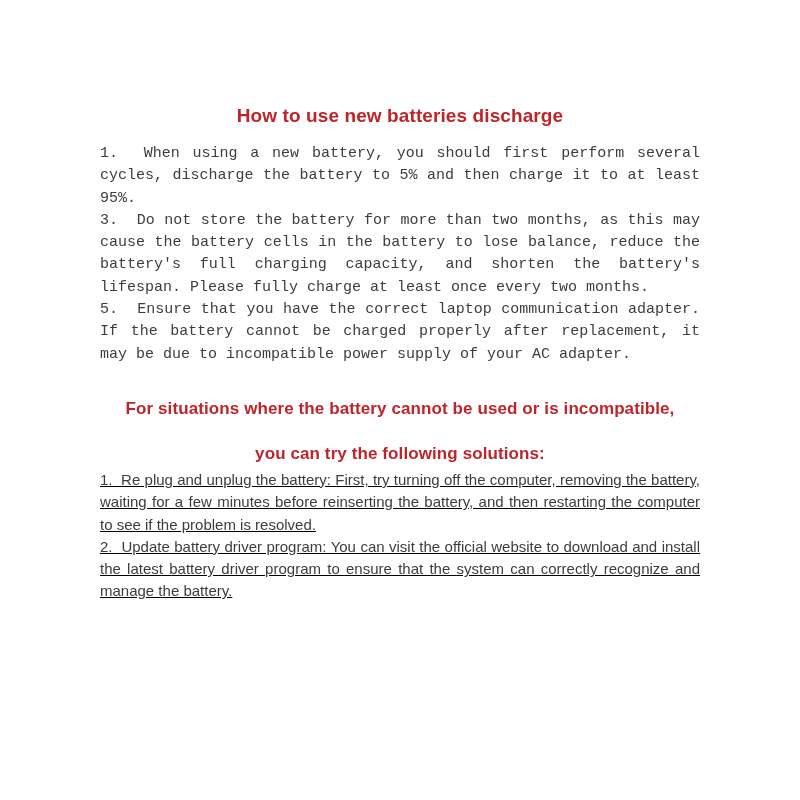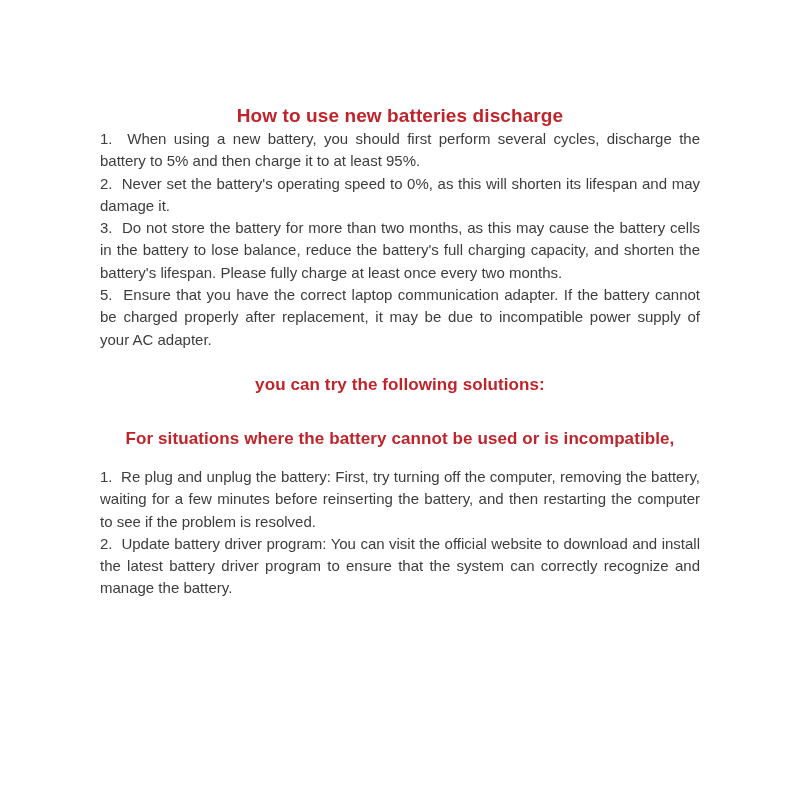--- a/index.html
+++ b/index.html
@@ -30,55 +30,57 @@
     letter-spacing: 0.1px;
   }
   .body-para {
     margin: 0;
     color: #3d3d3d;
     font-size: 15px;
     line-height: 22.3px;
     text-align: justify;
   }
   .list-1 {
+    margin-top: 15px;
+    font-family: Liberation Mono, monospace;
   }
   .sub-heading {
     text-align: center;
     color: #c0242b;
     font-size: 17px;
     font-weight: bold;
     line-height: 22px;
     letter-spacing: 0.1px;
   }
   .sub-heading.first {
     margin: 32px 0 0 0;
   }
   .sub-heading.second {
     margin: 23px 0 0 0;
   }
   .list-2 {
-    margin-top: 16px;
+    margin-top: 4px;
+    text-decoration: underline;
   }
 </style>
 </head>
 <body>
 
 <div class="page">
 
   <h1 class="doc-title">How to use new batteries discharge</h1>
 
   <div class="list-1">
     <p class="body-para">1.&nbsp; When using a new battery, you should first perform several cycles, discharge the battery to 5% and then charge it to at least 95%.</p>
-    <p class="body-para">2.&nbsp; Never set the battery's operating speed to 0%, as this will shorten its lifespan and may damage it.</p>
     <p class="body-para">3.&nbsp; Do not store the battery for more than two months, as this may cause the battery cells in the battery to lose balance, reduce the battery's full charging capacity, and shorten the battery's lifespan. Please fully charge at least once every two months.</p>
     <p class="body-para">5.&nbsp; Ensure that you have the correct laptop communication adapter. If the battery cannot be charged properly after replacement, it may be due to incompatible power supply of your AC adapter.</p>
   </div>
 
+  <p class="sub-heading first">For situations where the battery cannot be used or is incompatible,</p>
+
   <p class="sub-heading second">you can try the following solutions:</p>
-
-  <p class="sub-heading first">For situations where the battery cannot be used or is incompatible,</p>
 
   <div class="list-2">
     <p class="body-para">1.&nbsp; Re plug and unplug the battery: First, try turning off the computer, removing the battery, waiting for a few minutes before reinserting the battery, and then restarting the computer to see if the problem is resolved.</p>
     <p class="body-para">2.&nbsp; Update battery driver program: You can visit the official website to download and install the latest battery driver program to ensure that the system can correctly recognize and manage the battery.</p>
   </div>
 
 </div>
 
 </body></html>

